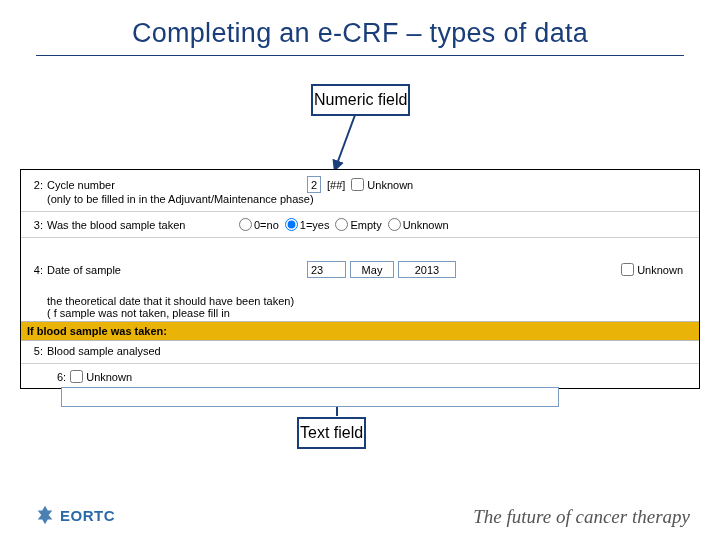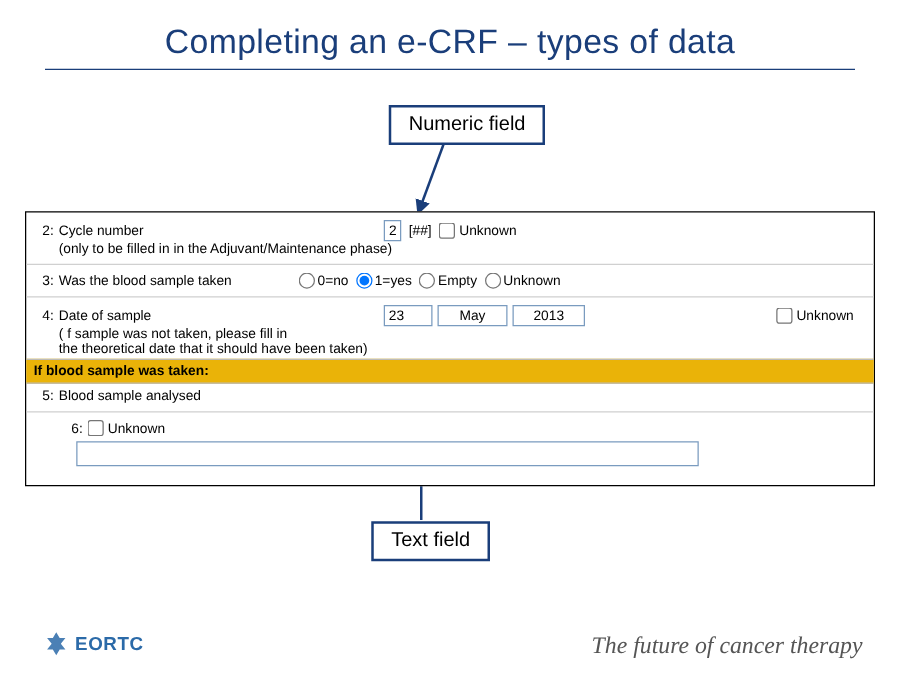--- a/index.html
+++ b/index.html
@@ -10,21 +10,21 @@
     position:relative;overflow:hidden;font-size:12px;
   }
   .title{
     font-family:"Trebuchet MS","Segoe UI",sans-serif;
     font-size:27px;color:#1a3e7a;font-weight:400;
     text-align:center;padding:18px 0 4px;letter-spacing:.3px;
   }
   .title-underline{height:1px;background:#1a3e7a;margin:2px 36px 0}
   .callout{
     position:absolute;border:2px solid #1a3e7a;background:#fff;
-    padding:5px 14px;font-size:16px;color:#000;white-space:nowrap;
+    padding:5px 1px;font-size:16px;color:#000;white-space:nowrap;
   }
   svg.arrow{position:absolute;overflow:visible;pointer-events:none}
   .form-panel{
     position:absolute;left:20px;top:169px;width:678px;height:218px;
     border:1px solid #000;background:#fff;
   }
   .row-num{display:inline-block;width:18px;text-align:right;margin-right:4px;font-size:11px}
   .q-label{font-size:11px;color:#000}
   .sub-note{font-size:11px;color:#000;margin-left:22px}
   .inp{border:1px solid #7a9bbf;height:17px;font-size:11px;padding:0 3px;background:#fff;box-sizing:border-box}
@@ -98,28 +98,28 @@
     <input type="radio" name="q3" style="">
       <span>Unknown</span>
   </div>
   <div class="sep"></div>
 
   <div style="padding:2px 8px 2px 4px">
     <div class="flex">
       <span class="row-num">4:</span>
       <span class="q-label" style="flex:0 0 260px">Date of sample</span>
       <input class="inp" style="width: 39px; " value="23">
-      <input class="inp" style="width: 56px; margin: 0px 4px; text-align: center;" value="May">
+      <input class="inp" style="width: 44px; margin: 17px 4px; text-align: center;" value="May">
       <input class="inp" style="width: 58px; text-align: center;" value="2013">
       <span style="flex:1"></span>
       <input type="checkbox" class="chk" style="">
       <span style="font-size:11px;margin-right:8px">Unknown</span>
     </div>
+    <div class="sub-note">the theoretical date that it should have been taken)</div>
     <div class="sub-note">( f sample was not taken, please fill in</div>
-    <div class="sub-note">the theoretical date that it should have been taken)</div>
   </div>
 
   <div class="section-hdr">If blood sample was taken:</div>
 
   <div style="padding:4px 8px 2px 4px">
     <div class="flex">
       <span class="row-num">5:</span>
       <span class="q-label">Blood sample analysed</span>
     </div>
   </div>

